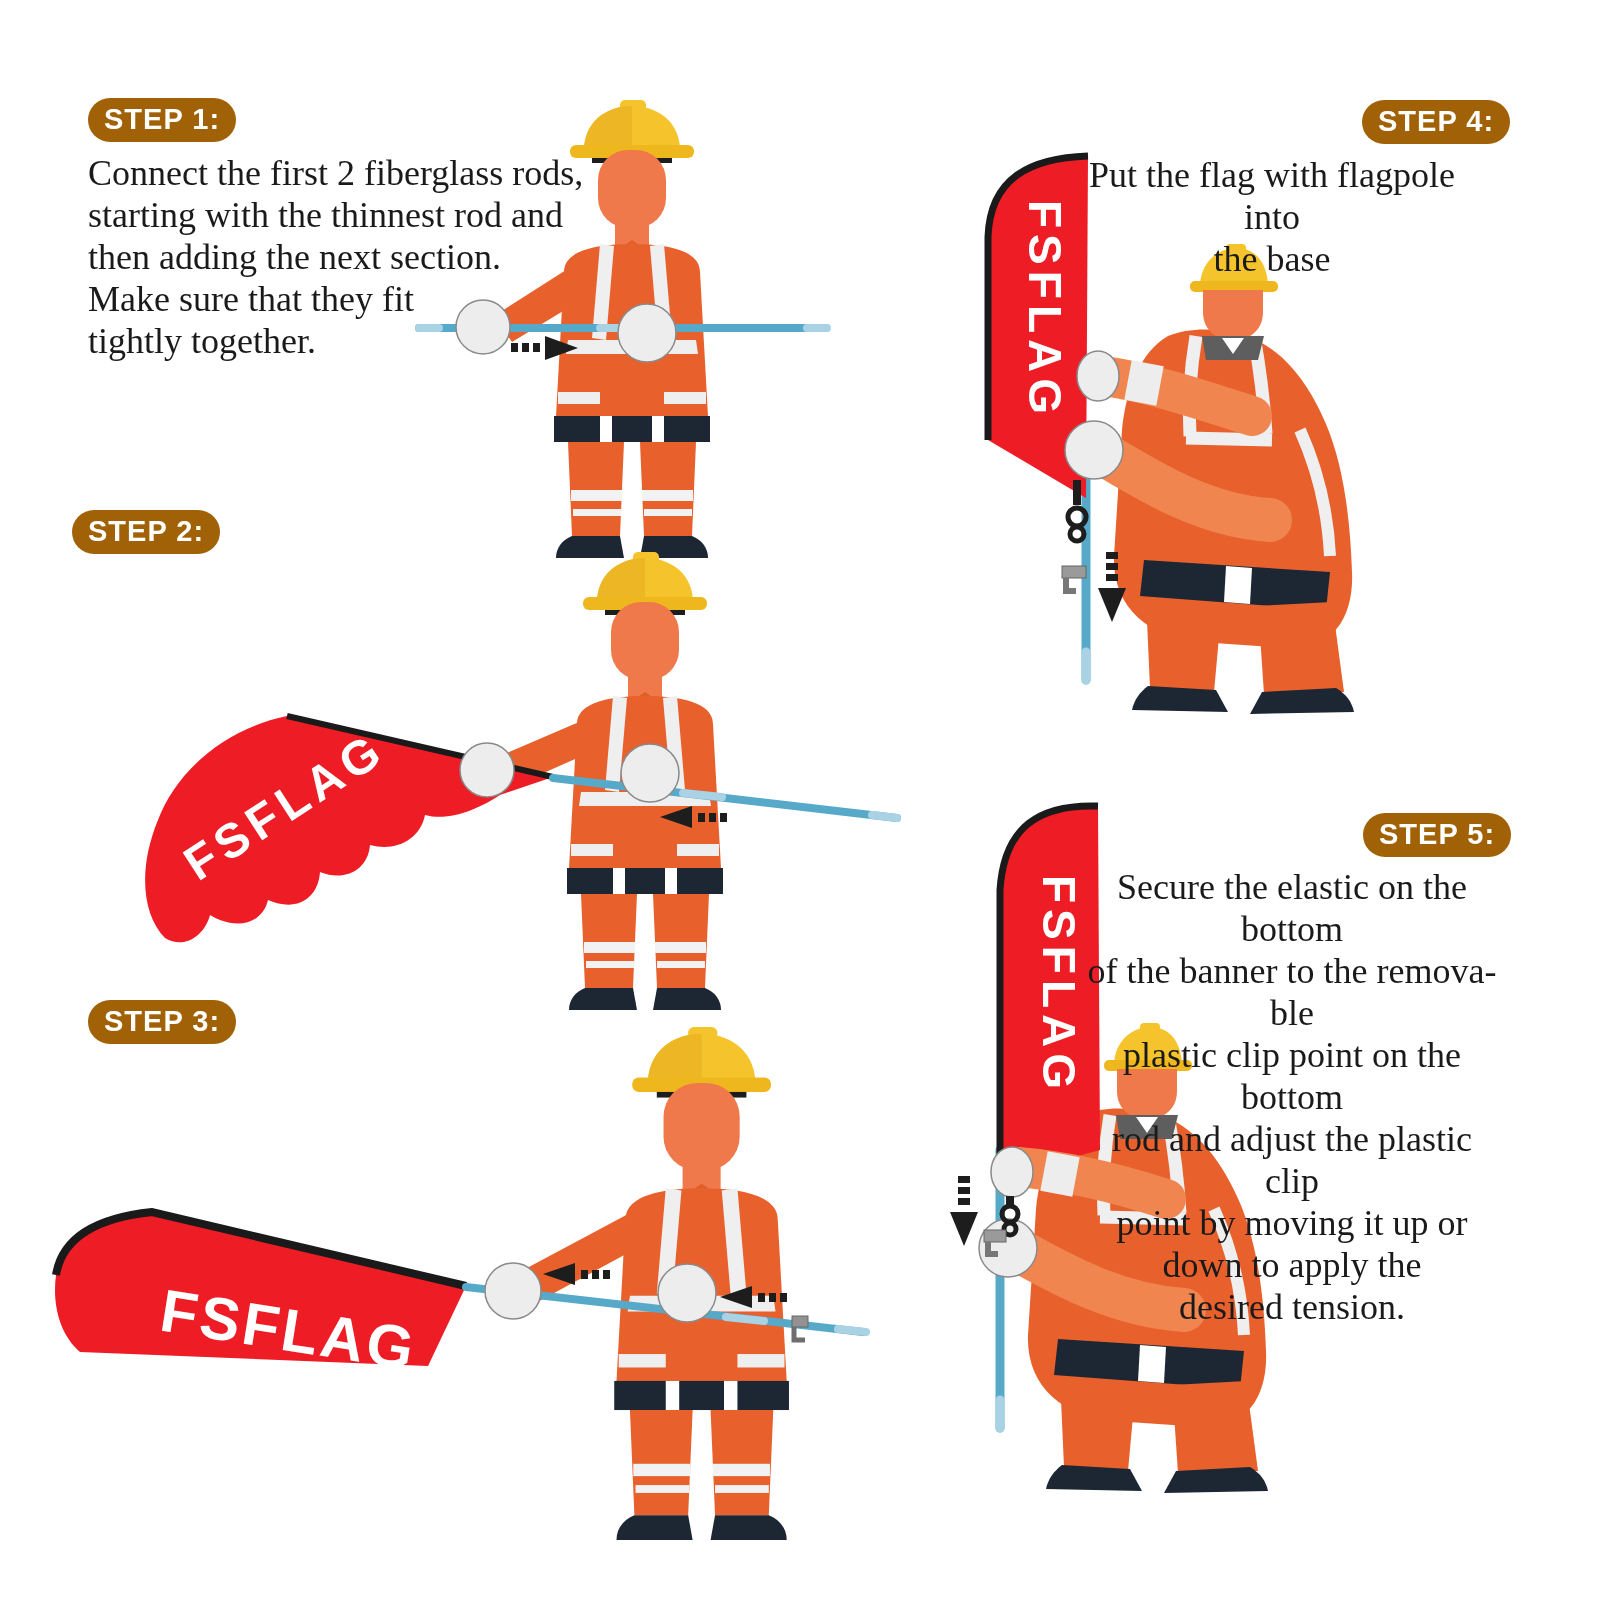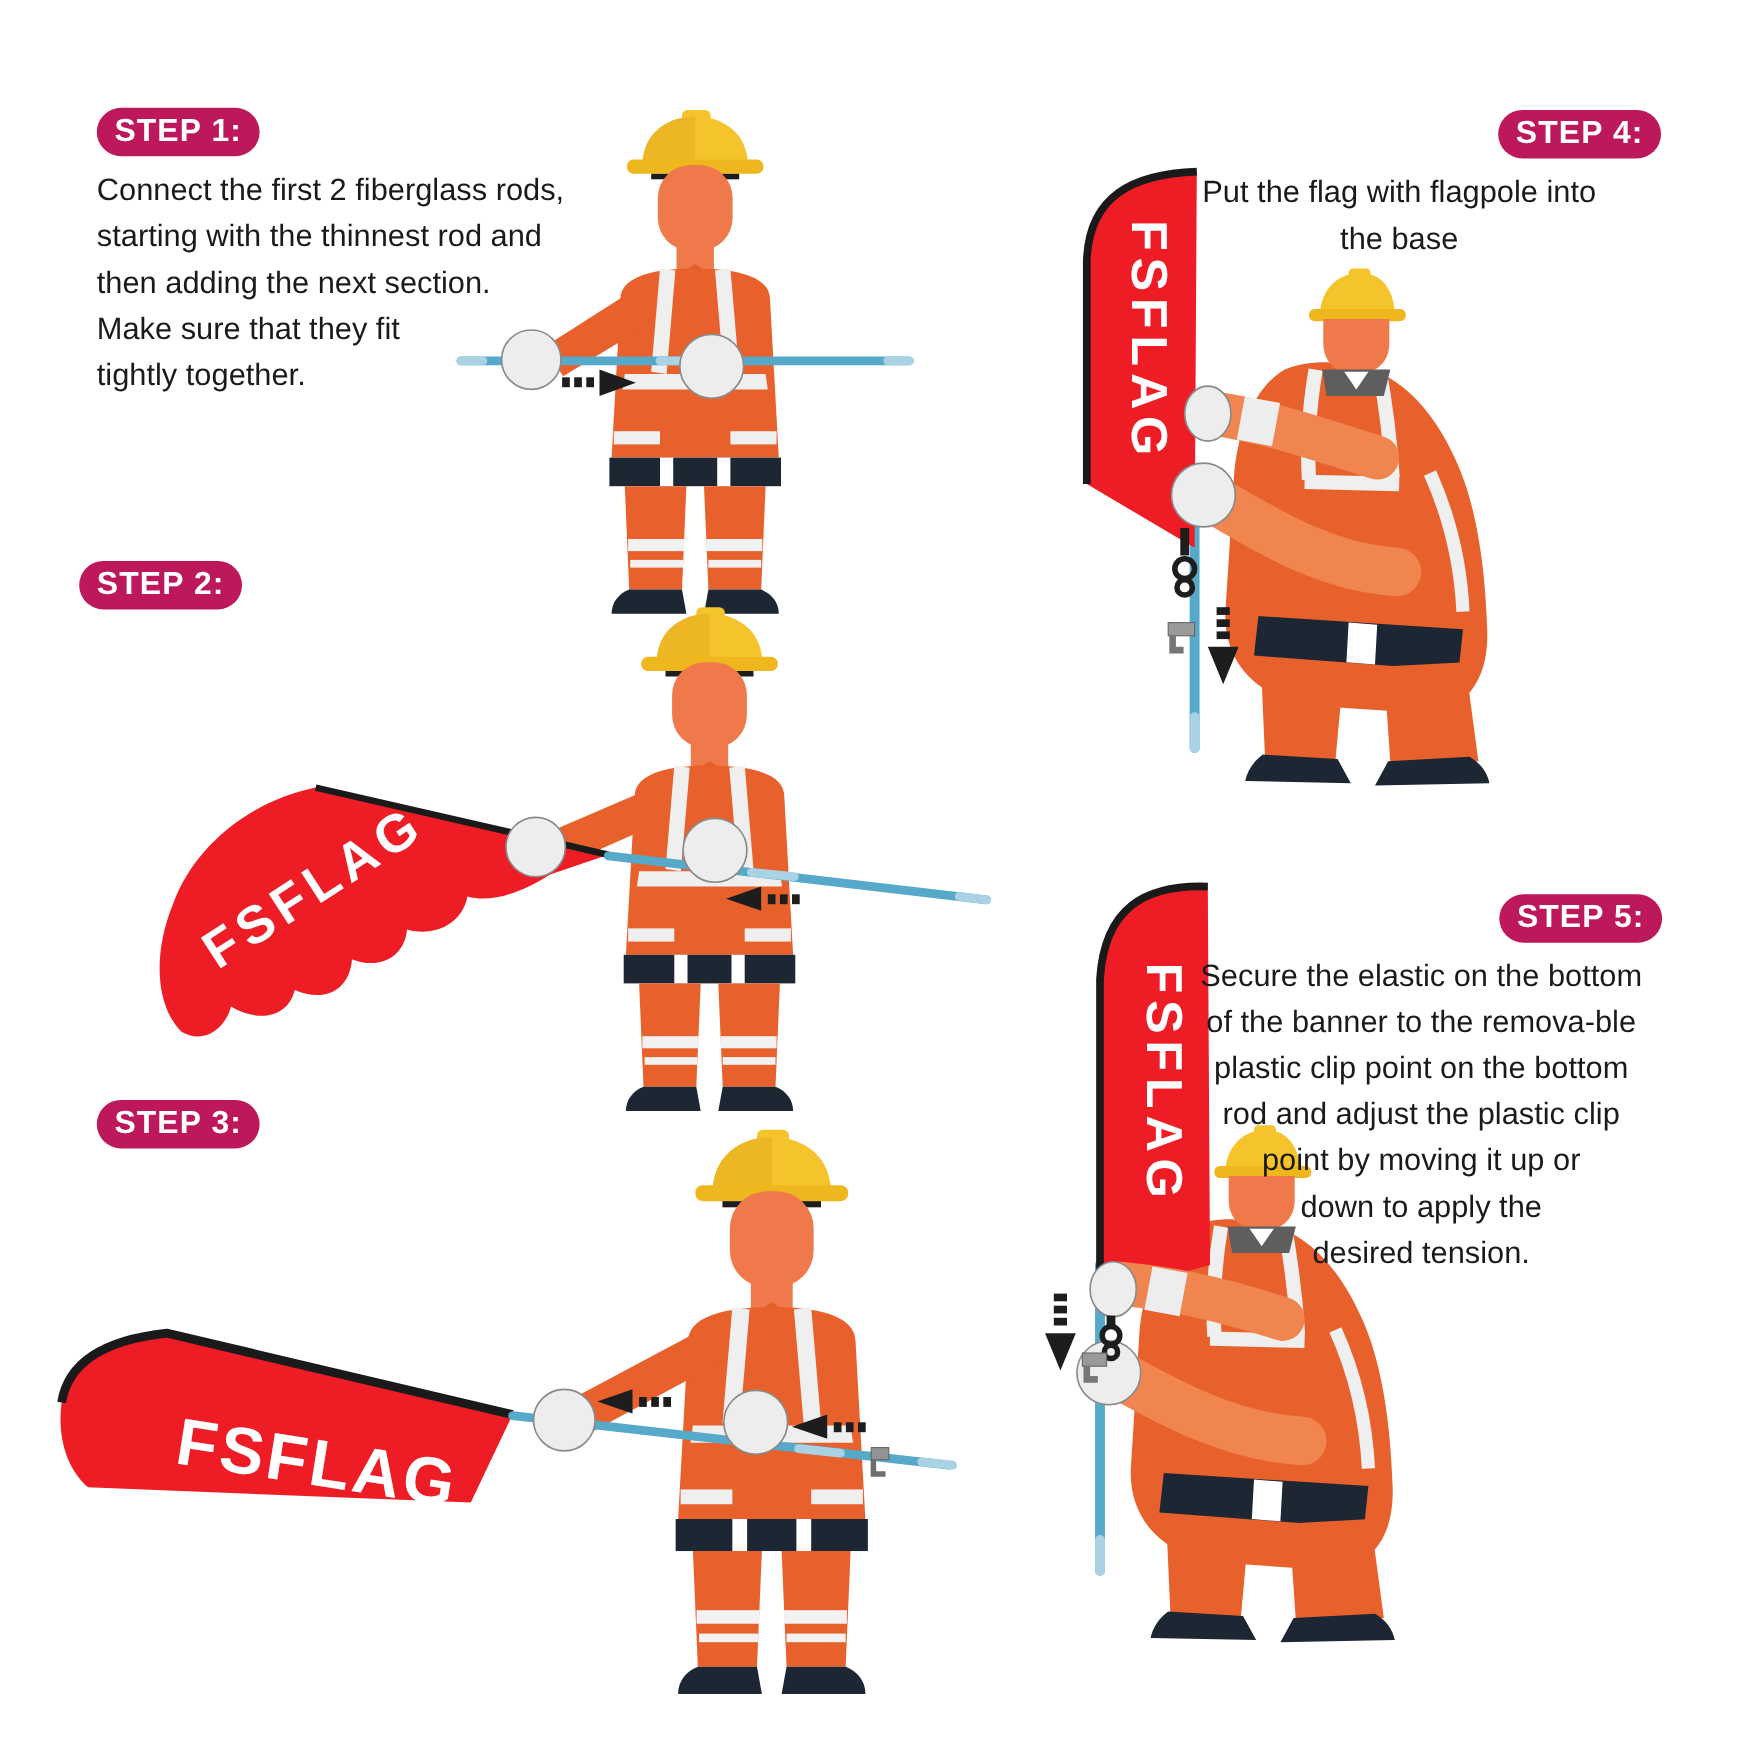--- a/index.html
+++ b/index.html
@@ -1,27 +1,28 @@
 <!DOCTYPE html>
 <html><head>
 <meta charset="utf-8">
 <style>
   html,body{margin:0;padding:0;background:#ffffff;}
   .canvas{
     position:relative;width:1600px;height:1600px;background:#ffffff;overflow:hidden;
     font-family:"Liberation Sans", sans-serif;color:#1a1a1a;
   }
   .badge{
-    position:absolute;display:inline-block;background:#be185d;color:#ffffff;
+    position:absolute;display:inline-block;background:#a16207;color:#ffffff;
     font-weight:bold;font-size:29px;line-height:1;padding:7px 16px 8px 16px;
     border-radius:24px;letter-spacing:1px;
   }
   .desc{
-    position:absolute;font-size:28px;line-height:42px;white-space:pre-line;
+    position:absolute;font-size:36px;line-height:42px;white-space:pre-line;
     color:#1a1a1a;
+    font-family:Liberation Serif, serif;
   }
   .desc.right{text-align:center;}
   svg.scene{position:absolute;left:0;top:0;width:1600px;height:1600px;}
   .flagtext{font-family:"Liberation Sans",sans-serif;font-weight:bold;fill:#ffffff;}
 </style>
 </head>
 <body>
 
 <div class="canvas">
 

